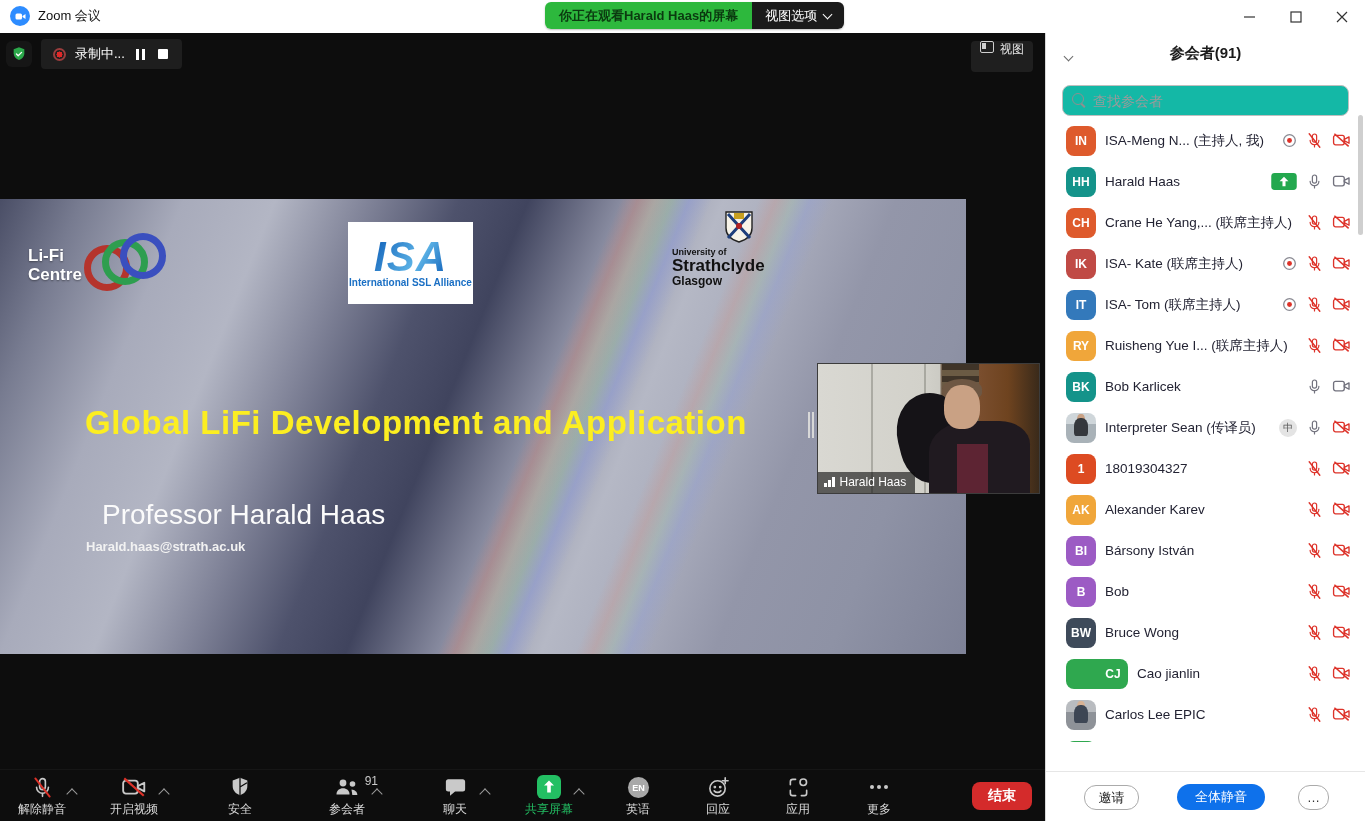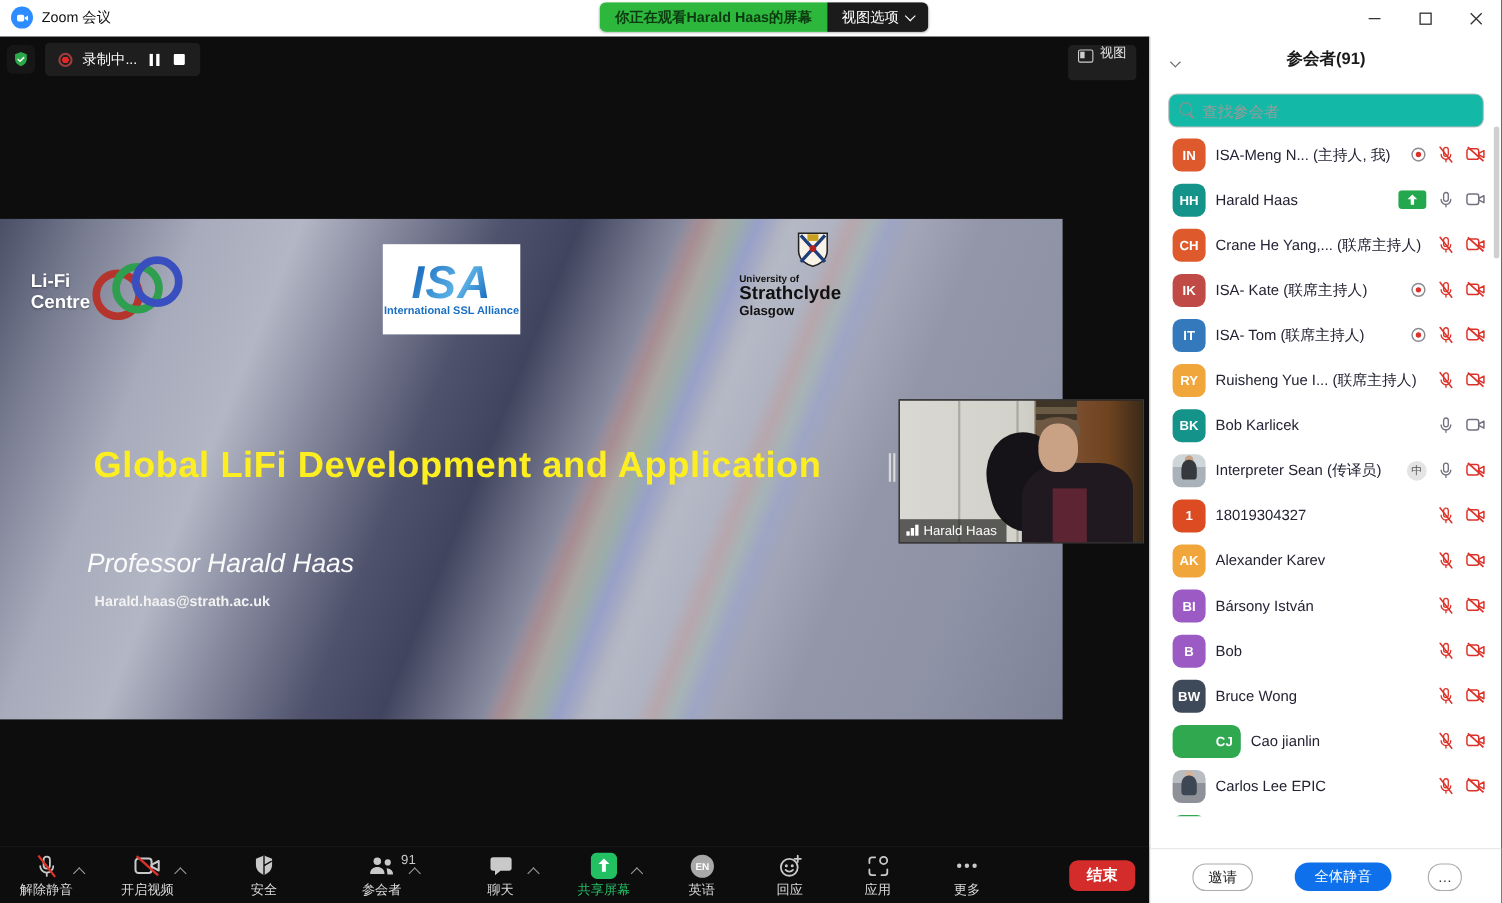--- a/index.html
+++ b/index.html
@@ -18,30 +18,30 @@
   .stage{position:absolute;left:0;top:33px;width:1045px;height:788px;background:#0D0D0D;}
   .rec-wrap{position:absolute;left:6px;top:6px;display:flex;align-items:center;gap:9px;z-index:5;}
   .shield-box{width:26px;height:26px;border-radius:6px;background:#161616;display:flex;align-items:center;justify-content:center;}
   .rec-chip{height:30px;background:#1E1E1E;border-radius:4px;display:flex;align-items:center;gap:9px;padding:0 12px;}
   .rec-dot{width:13px;height:13px;border-radius:50%;border:2px solid #9a3d3d;background:radial-gradient(circle,#E02828 0 45%,transparent 50%);box-sizing:border-box;}
   .rec-label{color:#fff;font-size:13px;}
   .rec-btn{background:transparent;border:0;cursor:pointer;display:flex;align-items:center;gap:3px;padding:2px;}
   .pause-bar{width:3px;height:11px;background:#fff;display:inline-block;}
   .stop-sq{width:10px;height:10px;background:#fff;display:inline-block;border-radius:1px;}
   .view-btn{position:absolute;right:12px;top:8px;height:31px;background:#1F1F1F;border:0;border-radius:4px;color:#E6E6E6;
-            font-size:12px;display:flex;align-items:flex-end;gap:6px;padding:16px 9px;cursor:pointer;z-index:5;}
+            font-size:12px;display:flex;align-items:flex-start;gap:6px;padding:0 9px;cursor:pointer;z-index:5;}
   .view-glyph{width:12px;height:10px;border:1.4px solid #cfcfcf;border-radius:2px;position:relative;}
   .view-glyph::after{content:"";position:absolute;left:1px;top:1px;width:4px;height:6px;background:#cfcfcf;}
   
   .slide{position:absolute;left:0;top:166px;width:966px;height:455px;overflow:hidden;
     background:linear-gradient(112deg,#4a4e66 0%,#777b90 7%,#a8abbb 16%,#b3b6c4 24%,#818499 32%,#4e526c 40%,#40445e 46%,#9093a7 55%,#b5b8c5 63%,#a9acbc 70%,#9396a9 78%,#8e92a5 88%,#7e8297 100%);}
   .slide::before{content:"";position:absolute;inset:0;
     background:linear-gradient(112deg,transparent 54%,rgba(220,120,90,.28) 55.5%,rgba(230,200,120,.22) 57%,rgba(140,200,140,.26) 58.5%,rgba(120,140,230,.32) 60%,transparent 62%,transparent 66%,rgba(220,130,100,.2) 67.5%,rgba(150,200,150,.2) 69%,rgba(130,150,225,.26) 70.5%,transparent 72.5%);}
   .slide-title{position:absolute;left:85px;top:205px;font-size:33px;font-weight:bold;color:#FCEE21;letter-spacing:.5px;}
-  .slide-author{position:absolute;left:79px;top:300px;font-size:24px;color:#FBFBFB;font-style:italic;}
+  .slide-author{position:absolute;left:102px;top:300px;font-size:28px;color:#FBFBFB;}
   .slide-email{position:absolute;left:86px;top:340px;font-size:13px;font-weight:bold;color:#F2F2F2;}
   .lifi-logo{position:absolute;left:28px;top:36px;width:120px;height:70px;}
   .lifi-text{position:absolute;left:0;top:12px;color:#fff;font-size:17px;font-weight:bold;line-height:1.1;text-shadow:0 1px 2px rgba(0,0,0,.4);}
   .ring{position:absolute;border-radius:50%;box-sizing:border-box;}
   .ring.r1{width:46px;height:46px;left:56px;top:10px;border:7px solid #B5342C;}
   .ring.r2{width:46px;height:46px;left:74px;top:4px;border:7px solid #2E9E4F;}
   .ring.r3{width:46px;height:46px;left:92px;top:-2px;border:7px solid #3A4FBF;}
   .isa-logo{position:absolute;left:348px;top:23px;width:125px;height:82px;background:#fff;display:flex;flex-direction:column;align-items:center;justify-content:center;gap:2px;}
   .isa-text{color:#1A6FC4;font-size:42px;font-weight:bold;font-style:italic;line-height:.9;letter-spacing:1px;
             background:linear-gradient(120deg,#0F5FB8,#5FB6E8 60%,#0F5FB8);-webkit-background-clip:text;background-clip:text;-webkit-text-fill-color:transparent;}

